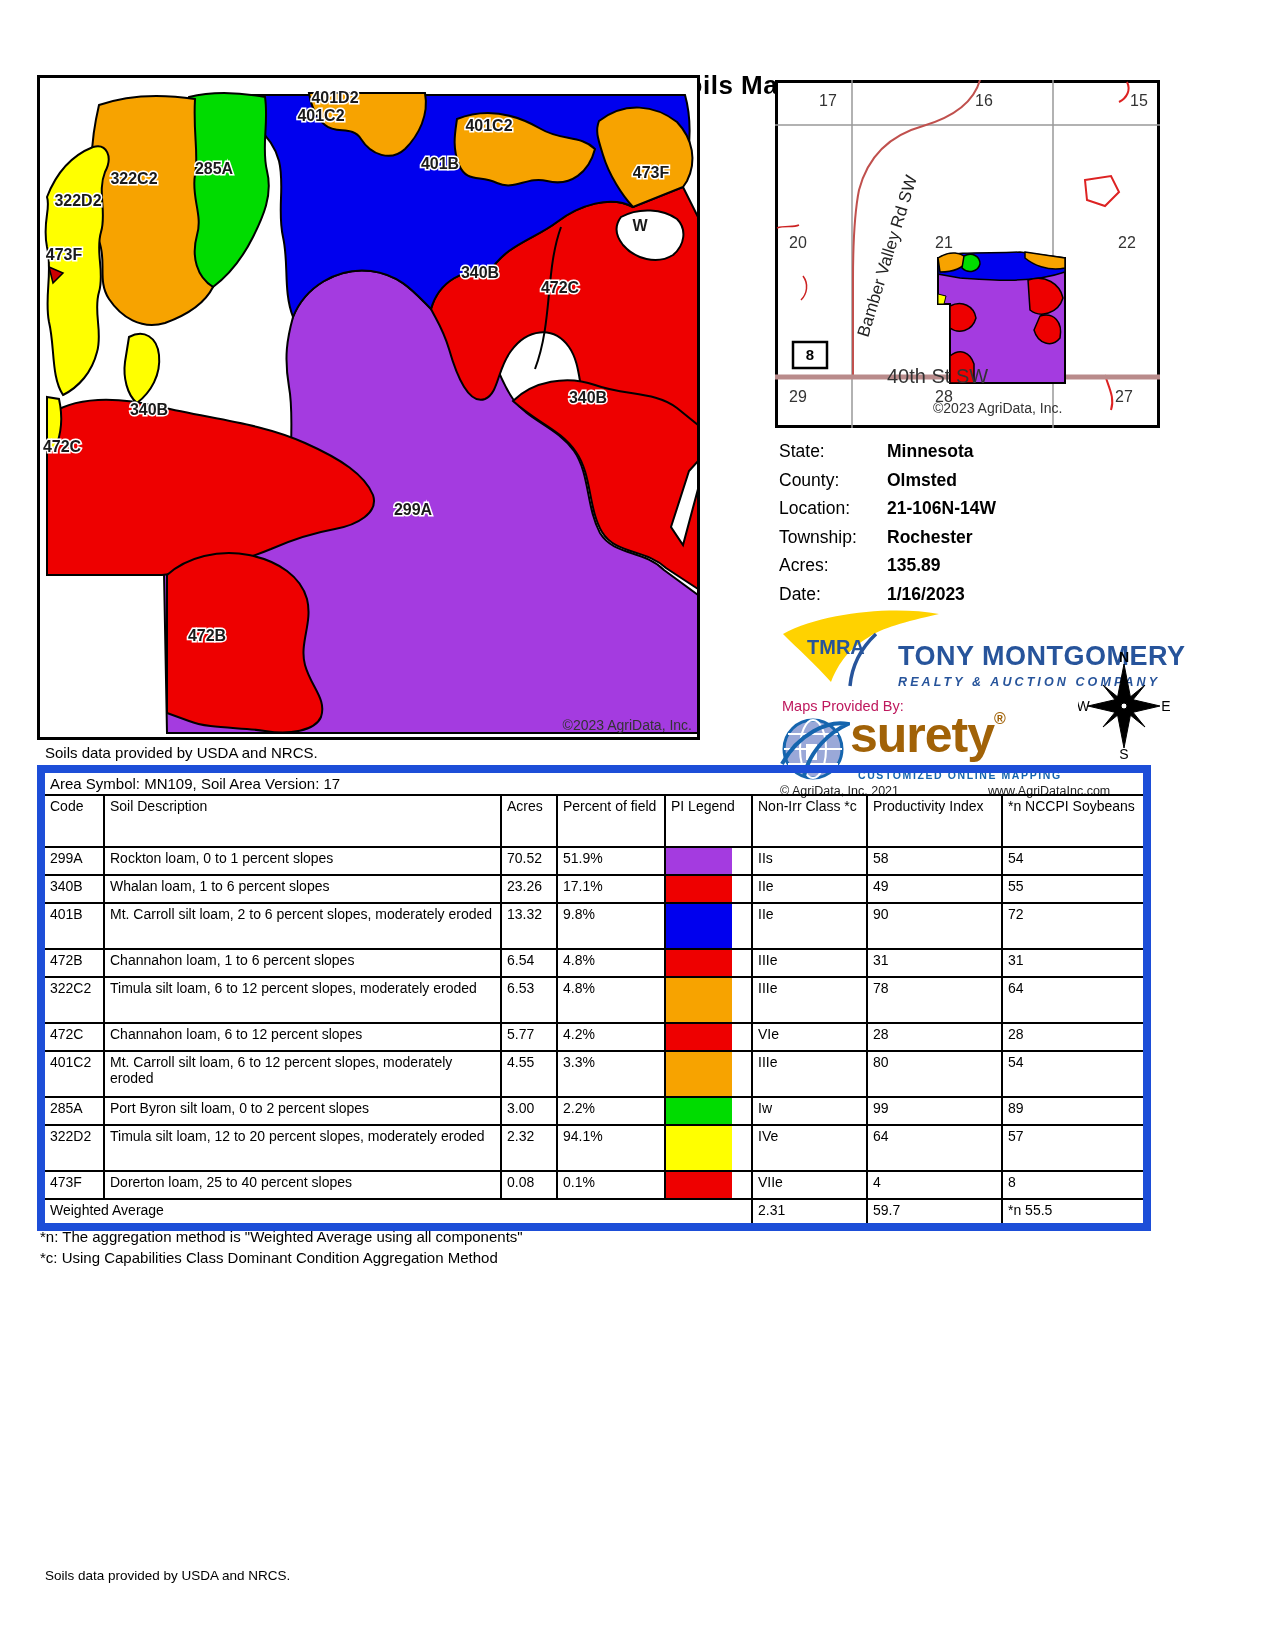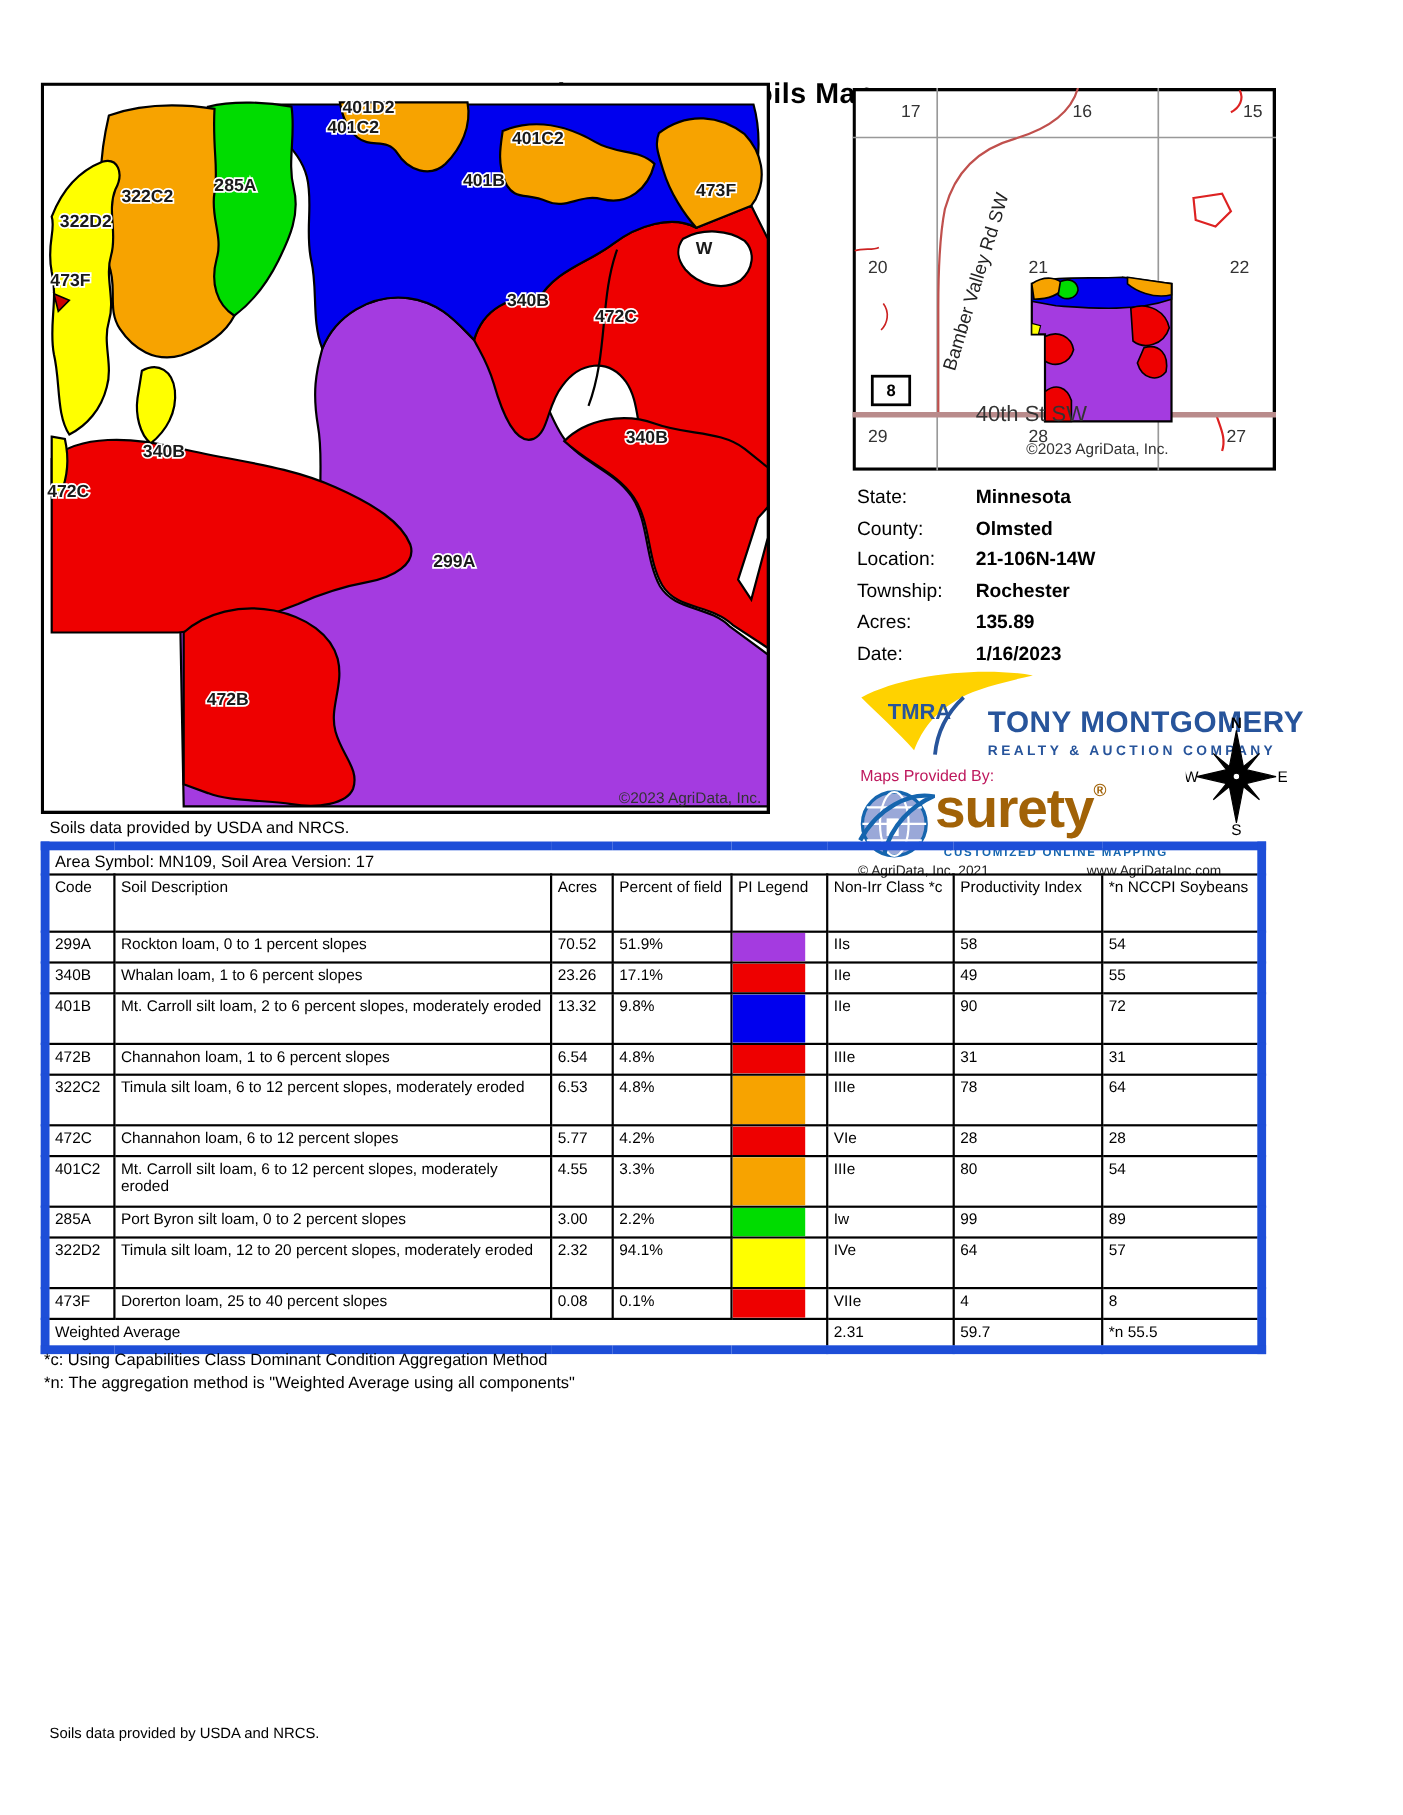--- a/index.html
+++ b/index.html
@@ -11,21 +11,21 @@
   #map-caption{left:45px;top:744px;font-size:15px;}
   
   #locator{left:775px;top:80px;}
   
   #propinfo{left:779px;top:437px;display:grid;grid-template-columns:108px auto;row-gap:0;font-size:17.5px;line-height:28.5px;}
   #propinfo .val{font-weight:bold;}
   
   #tmra-logo{left:779px;top:604px;}
   #company{left:898px;top:641px;color:#27549B;}
   #company .l1{font-size:27px;font-weight:bold;letter-spacing:.5px;text-align:center;}
-  #company .l2{font-size:12.5px;font-weight:bold;letter-spacing:3.1px;margin-top:3px;}
+  #company .l2{font-size:12.5px;font-weight:bold;letter-spacing:3.1px;margin-top:3px;font-style:italic;}
   #maps-by{left:782px;top:698px;font-size:14.5px;color:#be185d;}
   #globe{left:780px;top:716px;}
   #surety-word{left:850px;top:706px;color:#a16207;font-size:50px;font-weight:bold;letter-spacing:-1px;}
   #surety-word sup{font-size:16px;vertical-align:28px;}
   #surety-tag{left:858px;top:769px;color:#1565AE;font-size:10.5px;font-weight:bold;letter-spacing:1.6px;}
   #surety-copy{left:780px;top:784px;font-size:12.5px;color:#222;}
   #surety-url{left:988px;top:784px;font-size:12.5px;color:#222;}
   #compass{left:1078px;top:652px;}
   
   #soiltable{left:37px;top:765px;border-collapse:collapse;table-layout:fixed;width:1106px;border:8px solid #1d4ed8;font-size:14px;}
@@ -358,17 +358,17 @@
   <tr class="wavg">
     <td colspan="5" class="lbl">Weighted Average</td>
     <td class="num">2.31</td>
     <td class="num">59.7</td>
     <td class="num">*n 55.5</td>
   </tr>
   </tbody>
 </table>
 
 <div id="footnotes" class="abs">
+  <div>*n: The aggregation method is "Weighted Average using all components"</div>
   <div>*c:  Using Capabilities Class Dominant Condition Aggregation Method</div>
-  <div>*n: The aggregation method is "Weighted Average using all components"</div>
 </div>
 
 <div id="pagefooter" class="abs">Soils data provided by USDA and NRCS.</div>
 
 </body></html>

